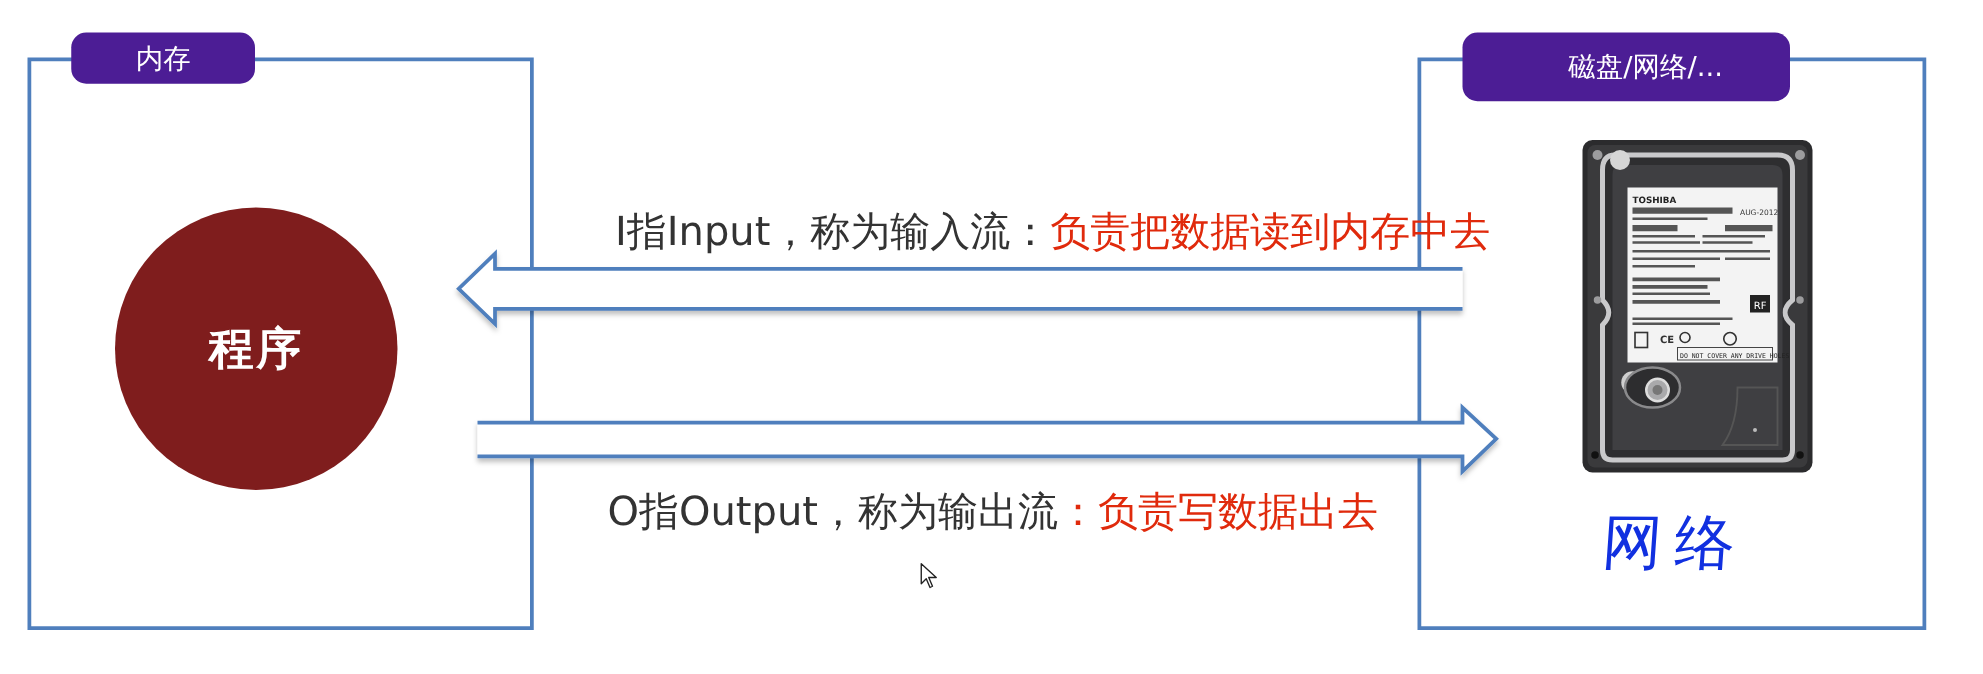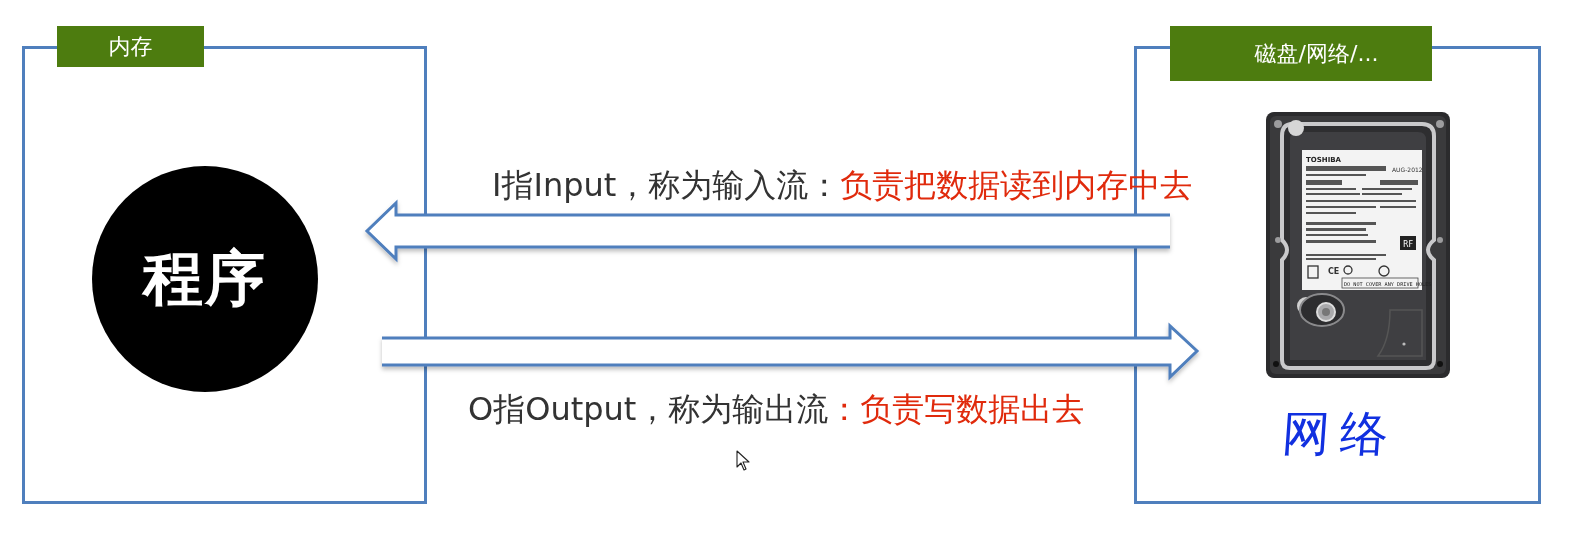--- a/index.html
+++ b/index.html
@@ -8,40 +8,40 @@
     background: #ffffff;
     font-family: "DejaVu Sans", "Liberation Sans", sans-serif;
   }
   .frame {
     position: absolute; border: 3px solid #4f7fbd; box-sizing: border-box;
     background: #ffffff;
   }
   .frame-left { left: 22px; top: 46px; width: 405px; height: 458px; }
   .frame-right { left: 1134px; top: 46px; width: 407px; height: 458px; }
   .tag {
-    position: absolute; background: #4d7c0f; color: #ffffff;
+    position: absolute; background: #4c1d95; color: #ffffff;
     display: flex; align-items: center; justify-content: center;
-    font-size: 22px; z-index: 3;
+    font-size: 22px; z-index: 3; border-radius: 12px;
   }
   .tag-left { left: 57px; top: 26px; width: 147px; height: 41px; }
   .tag-right { left: 1170px; top: 26px; width: 231px; height: 55px; font-size: 22px; padding-left: 31px; }
   .circle {
     position: absolute; left: 92px; top: 166px; width: 226px; height: 226px;
-    border-radius: 50%; background: #000000;
+    border-radius: 50%; background: #7f1d1d;
     display: flex; align-items: center; justify-content: center;
-    color: #ffffff; font-weight: bold; font-size: 60px; letter-spacing: 2px; z-index: 2;
+    color: #ffffff; font-weight: bold; font-size: 36px; letter-spacing: 2px; z-index: 2;
   }
   svg.arrows { position: absolute; left: 0; top: 0; z-index: 1; }
   .caption {
     position: absolute; font-weight: normal; font-size: 32px; color: #333333;
     white-space: nowrap; z-index: 2;
   }
   .caption .hl { color: #e02a0c; }
   .caption-in { left: 492px; top: 164px; }
-  .caption-out { left: 468px; top: 388px; }
+  .caption-out { left: 486px; top: 388px; }
   .hdd { position: absolute; left: 1262px; top: 110px; z-index: 2; }
   .hand {
     position: absolute; left: 1282px; top: 402px; z-index: 2;
     color: #1130e0; font-size: 48px; font-family: "DejaVu Sans", sans-serif;
     letter-spacing: 10px; font-weight: normal; transform: skewX(-4deg);
   }
   .cursor { position: absolute; left: 736px; top: 450px; z-index: 5; }
 </style>
 </head>
 <body>

